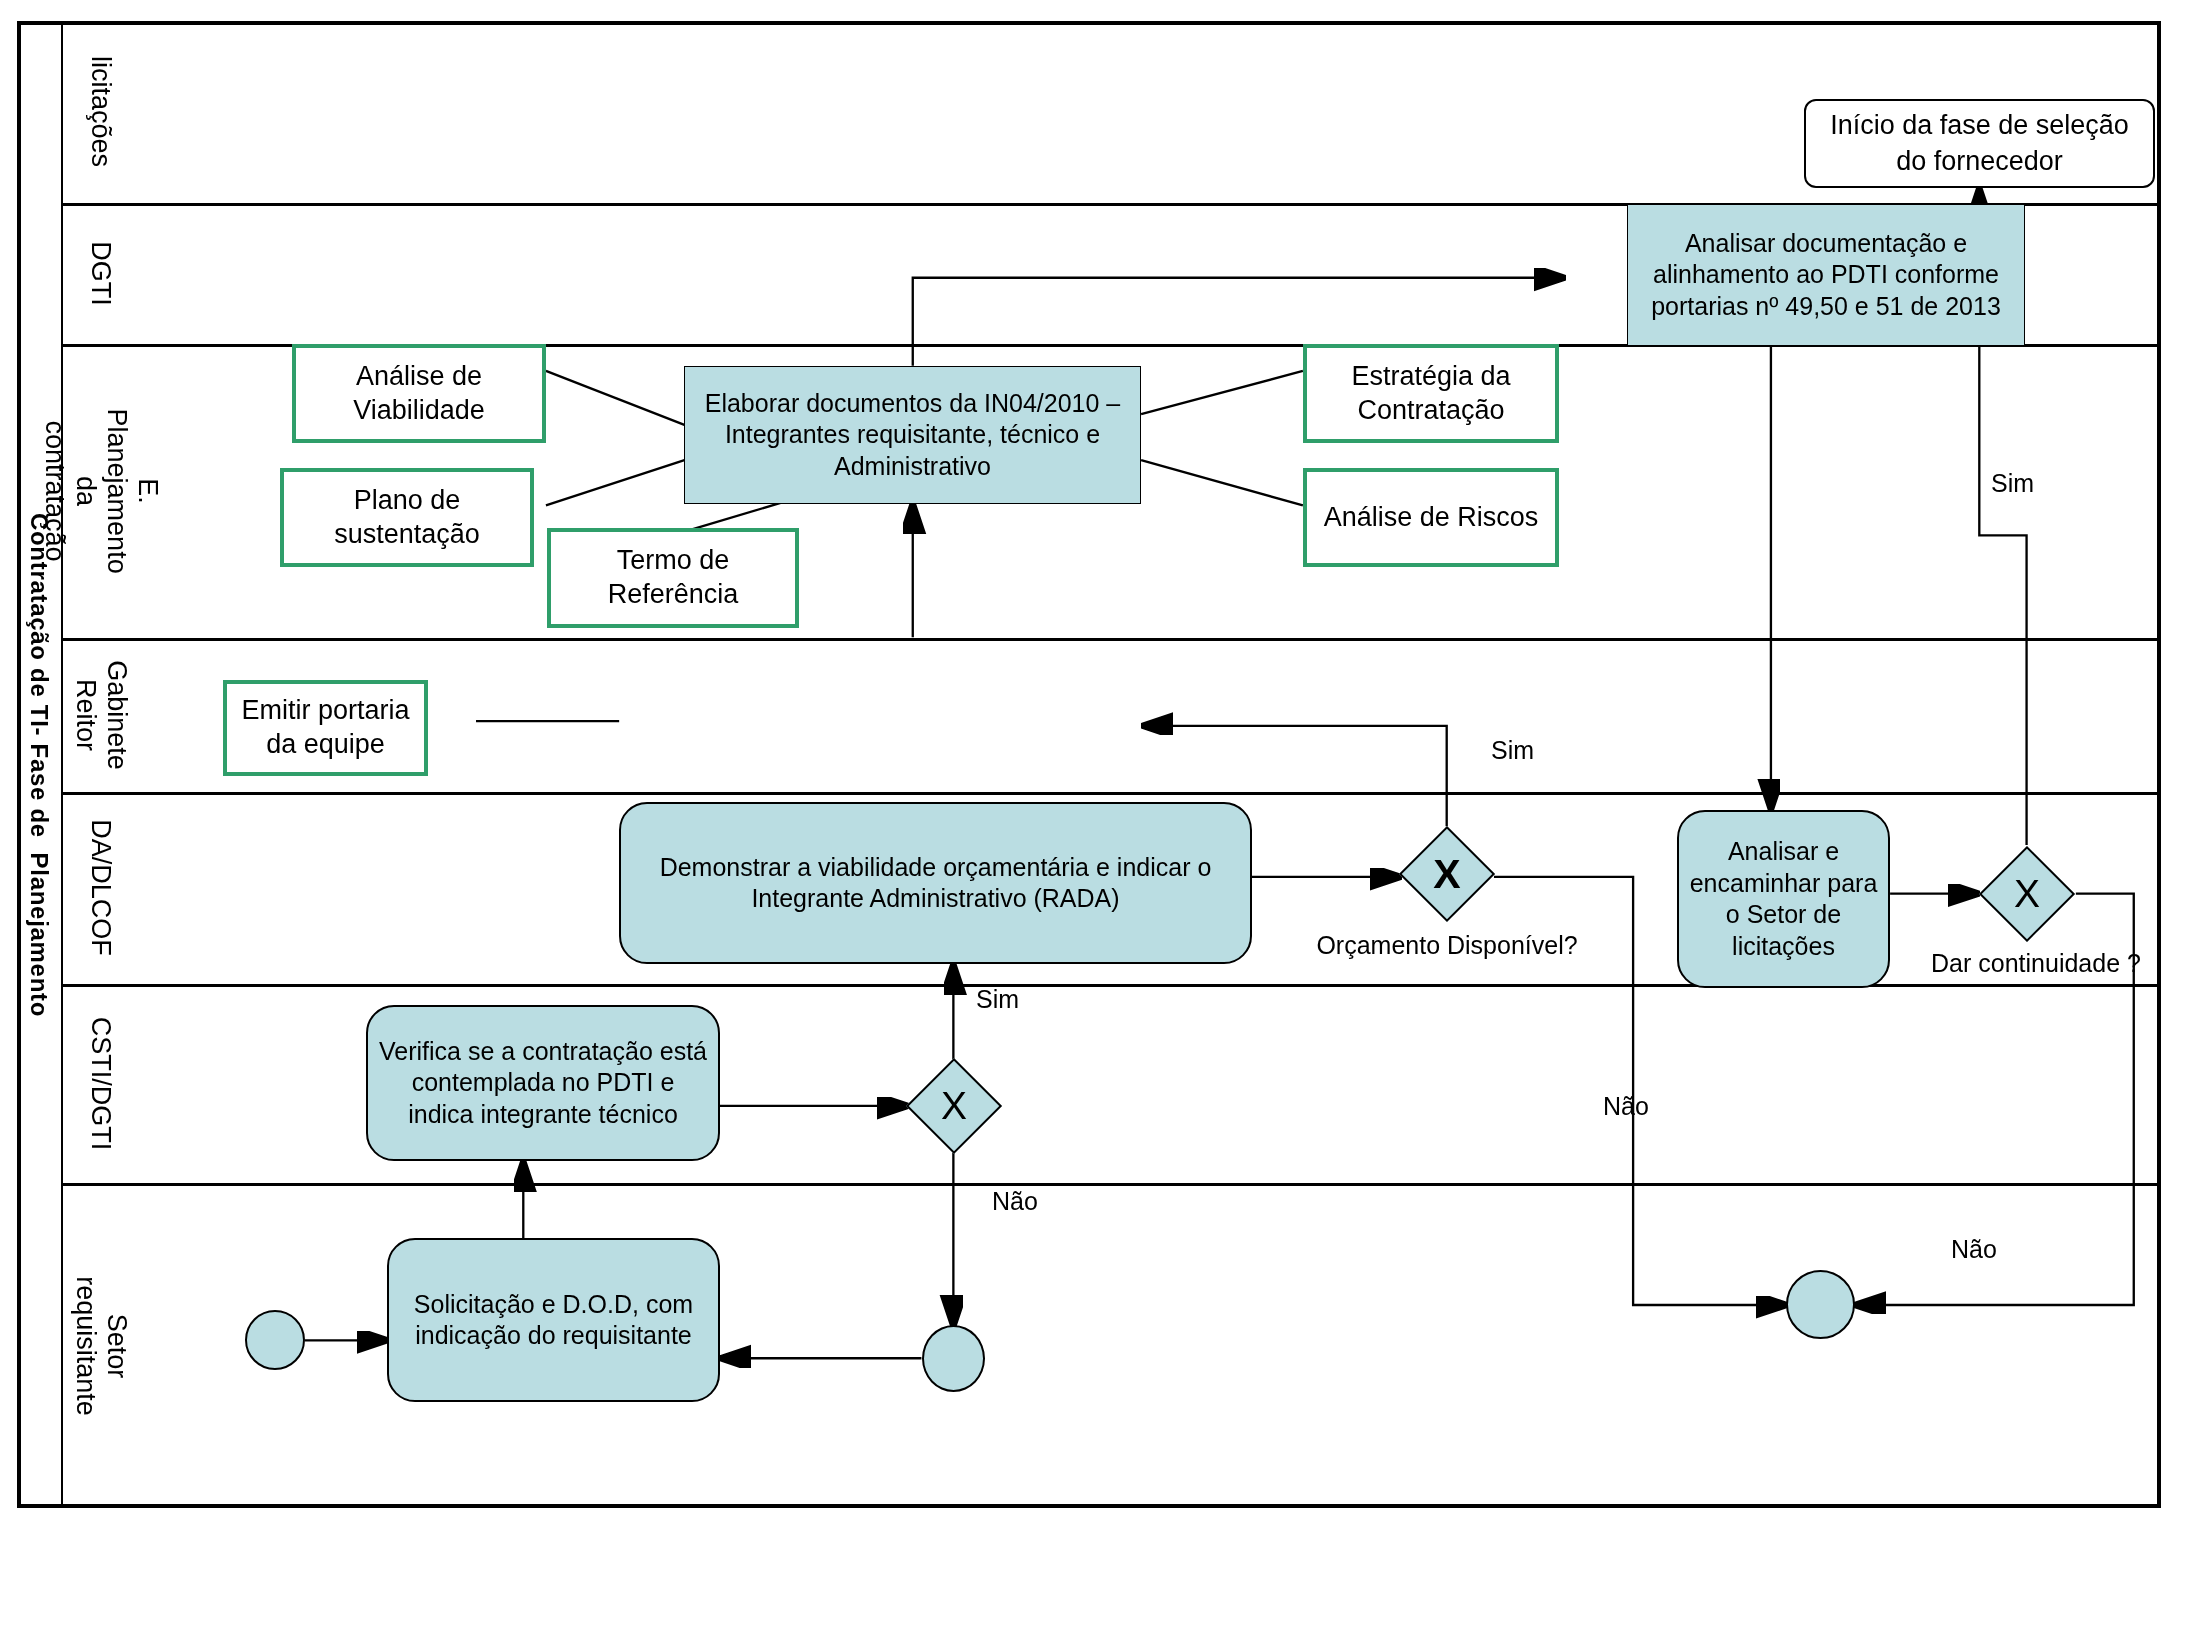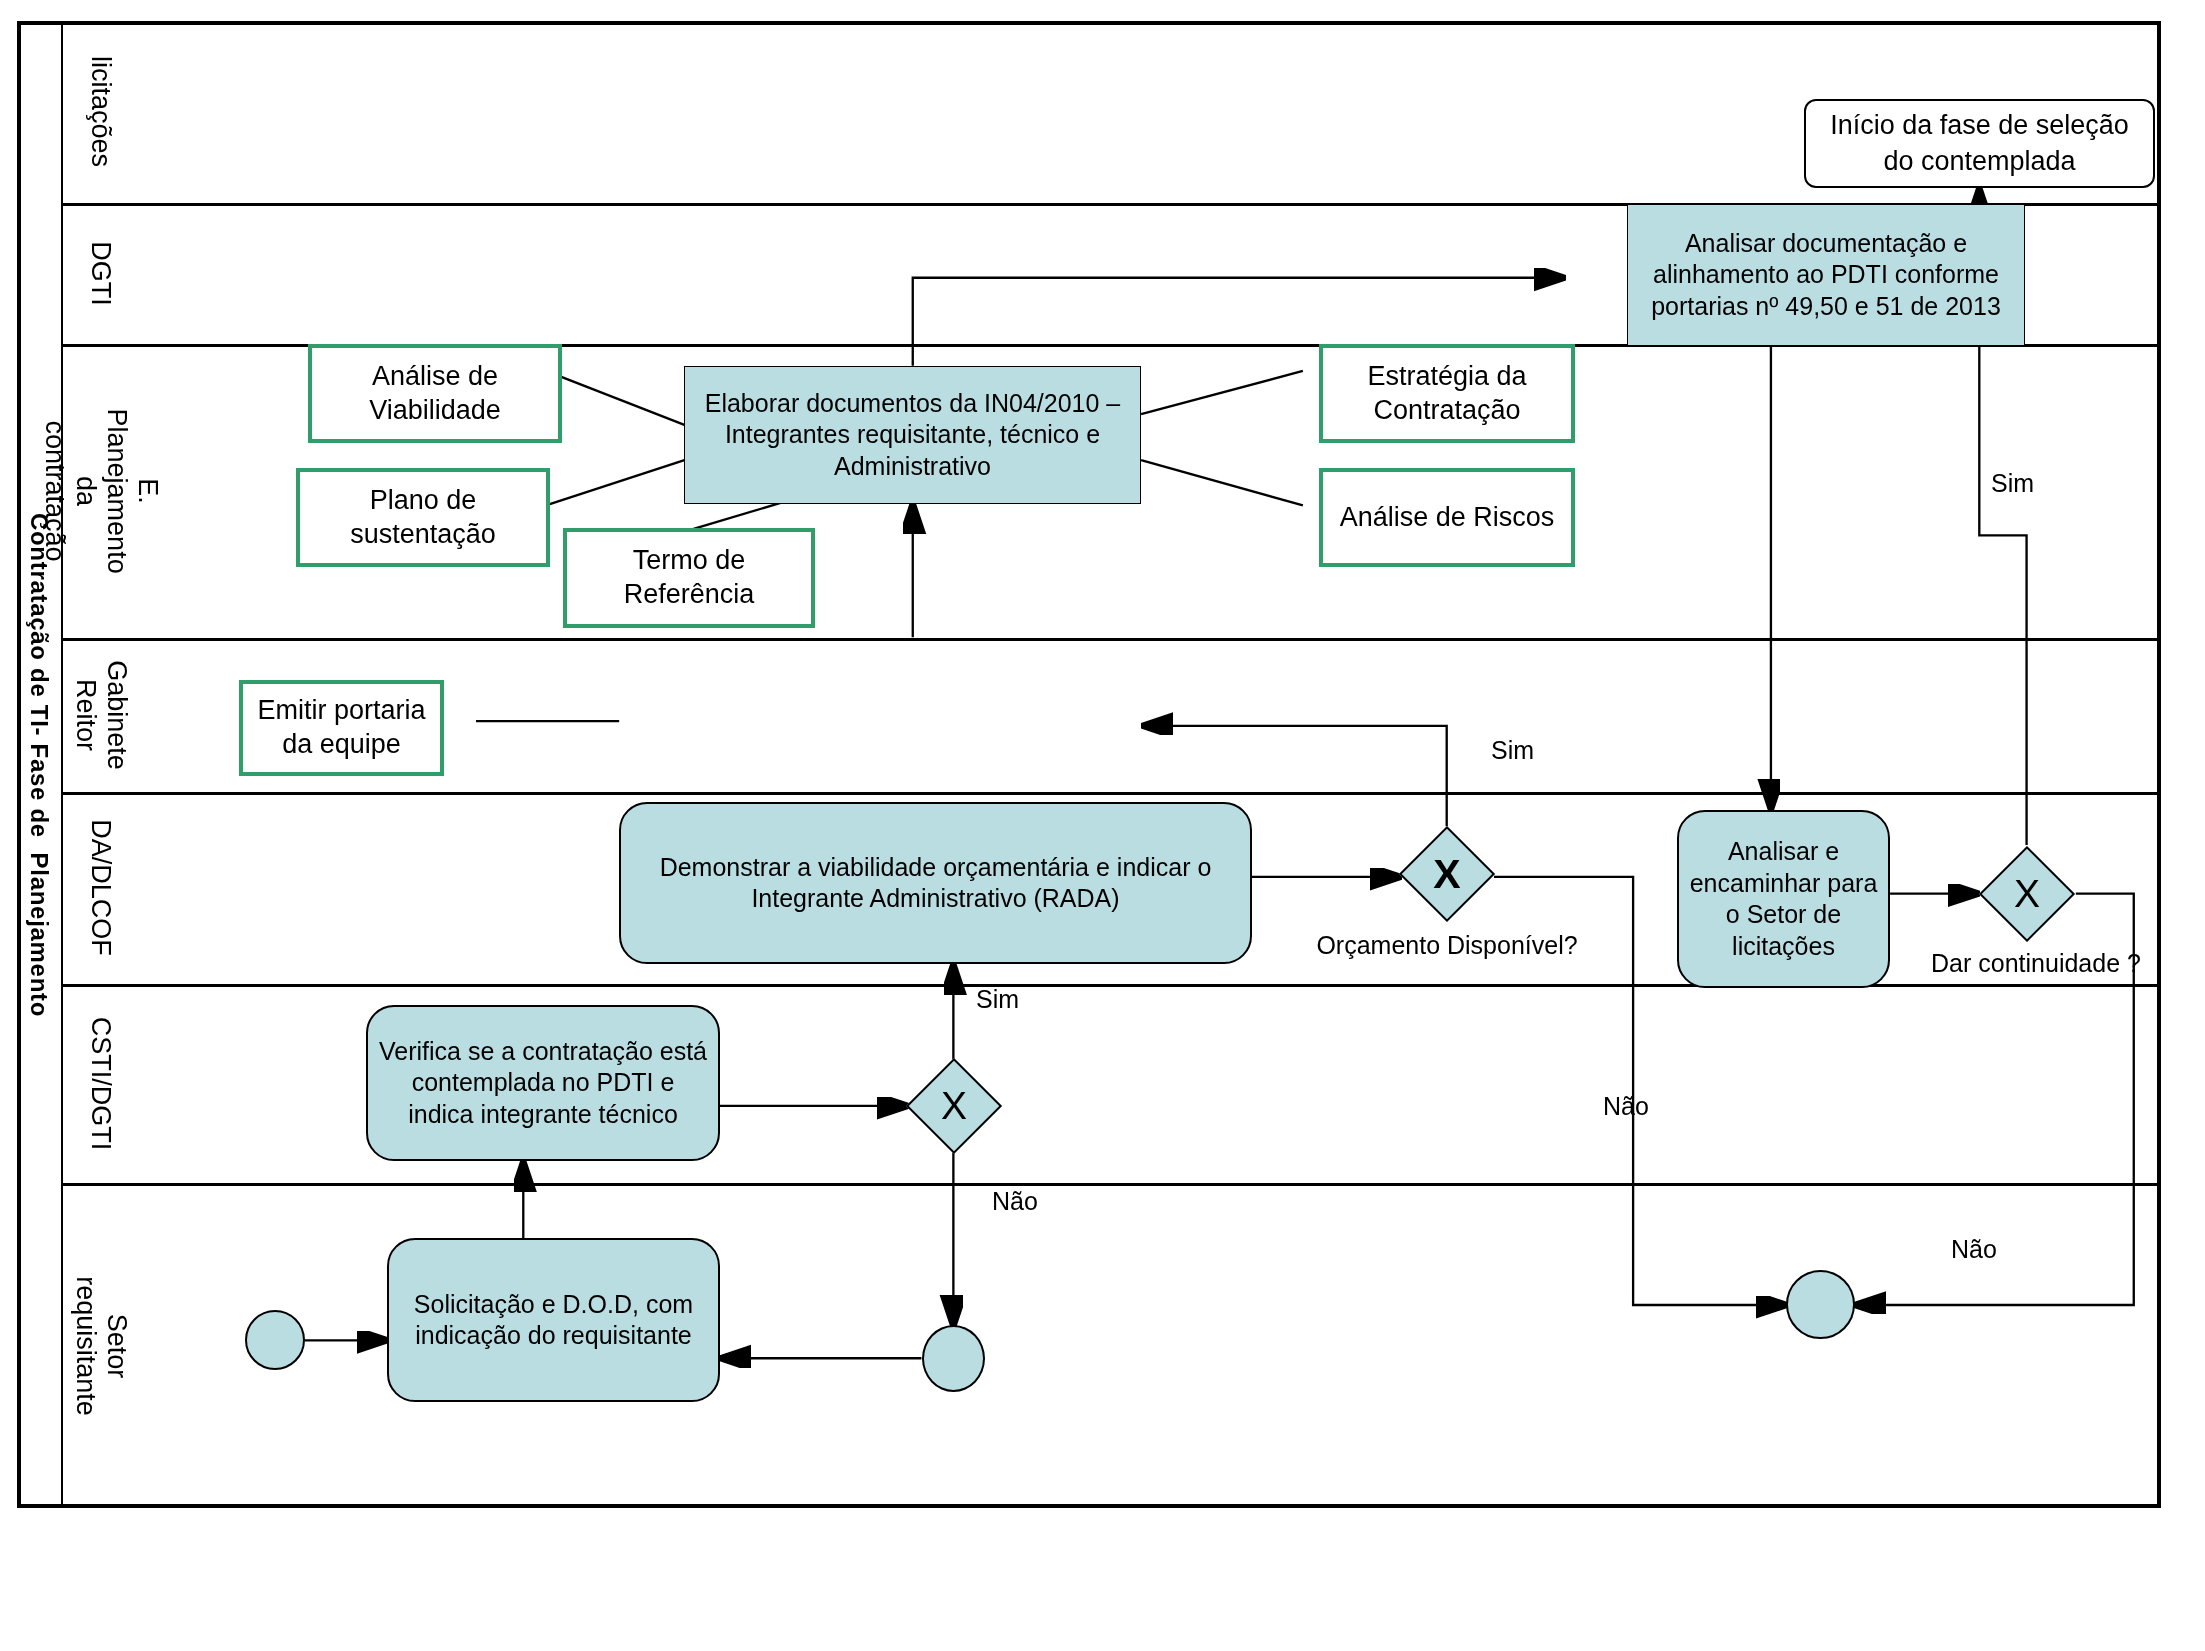--- a/index.html
+++ b/index.html
@@ -23,21 +23,21 @@
 
   
   svg.edges{position:absolute;left:0;top:0;width:2205px;height:1652px;z-index:4;}
   svg.edges path{stroke:var(--stroke);stroke-width:3.5;fill:none;}
   svg.edges .arrowhead{fill:var(--stroke);}
 
   
   .node{position:absolute;box-sizing:border-box;display:flex;align-items:center;justify-content:center;text-align:center;z-index:5;}
   .task{background:var(--task-fill);border:1.3px solid var(--stroke);font-size:25px;line-height:1.26;padding:4px 9.3px;}
   .task.rounded{border-radius:28px;border-width:2px;}
-  .doc{background:var(--white);border:4.7px solid var(--doc-border);font-size:27px;line-height:1.25;padding:2.7px 6.7px;margin-left:16px;}
+  .doc{background:var(--white);border:4.7px solid var(--doc-border);font-size:27px;line-height:1.25;padding:2.7px 6.7px;}
   .event-box{background:var(--white);border:2.7px solid var(--stroke);border-radius:12px;font-size:27px;line-height:1.3;padding:4px 9.3px;}
   .diamond{position:absolute;width:68px;height:68px;transform:rotate(45deg);background:var(--task-fill);border:2px solid var(--stroke);box-sizing:border-box;z-index:5;}
   .diamond .xmark{position:absolute;inset:0;transform:rotate(-45deg);display:flex;align-items:center;justify-content:center;font-size:39px;}
   .diamond.bold-x .xmark{font-weight:900;font-size:41px;}
   .circle{position:absolute;background:var(--task-fill);border:2px solid var(--stroke);border-radius:50%;box-sizing:border-box;z-index:5;}
   .circle.end{border-width:2.7px;}
 
   .edge-label{position:absolute;font-size:25px;z-index:6;white-space:nowrap;}
   .edge-label.wide{white-space:normal;text-align:center;}
 </style>
@@ -107,21 +107,21 @@
     <path d="M 2173 1241 L 2173 1090 L 1724 1090" marker-end="url(#arr)"></path>
     <path d="M 2244 1317 L 2453 1317 L 2453 1960 L 2676 1960" marker-end="url(#arr)"></path>
     <path d="M 1371 957 L 1371 764" marker-end="url(#arr)"></path>
     <path d="M 1371 549 L 1371 417 L 2342 417" marker-end="url(#arr)"></path>
     <path d="M 2660 521 L 2660 1208" marker-end="url(#arr)"></path>
     <path d="M 2839 1342 L 2964 1342" marker-end="url(#arr)"></path>
     <path d="M 3044 1269 L 3044 804 L 2973 804 L 2973 290" marker-end="url(#arr)"></path>
     <path d="M 3118 1342 L 3205 1342 L 3205 1960 L 2794 1960" marker-end="url(#arr)"></path>
   </svg>
 
-  <div class="node event-box" style="left:1804px;top:99px;width:351px;height:89px">Início da fase de seleção do contemplada</div>
+  <div class="node event-box" style="left:1804px;top:99px;width:351px;height:89px">Início da fase de seleção do fornecedor</div>
 
   <div class="node task" style="left:1627px;top:204px;width:398px;height:142px">Analisar documentação e alinhamento ao PDTI conforme portarias nº 49,50 e  51 de 2013</div>
 
   <div class="node doc" style="left:292px;top:344px;width:254px;height:99px">Análise de Viabilidade</div>
   <div class="node doc" style="left:280px;top:468px;width:254px;height:99px">Plano de sustentação</div>
   <div class="node doc" style="left:547px;top:528px;width:252px;height:100px">Termo de Referência</div>
   <div class="node task" style="left:684px;top:366px;width:457px;height:138px">Elaborar documentos da IN04/2010 –Integrantes requisitante, técnico e Administrativo</div>
   <div class="node doc" style="left:1303px;top:344px;width:256px;height:99px">Estratégia da Contratação</div>
   <div class="node doc" style="left:1303px;top:468px;width:256px;height:99px">Análise de Riscos</div>
 

